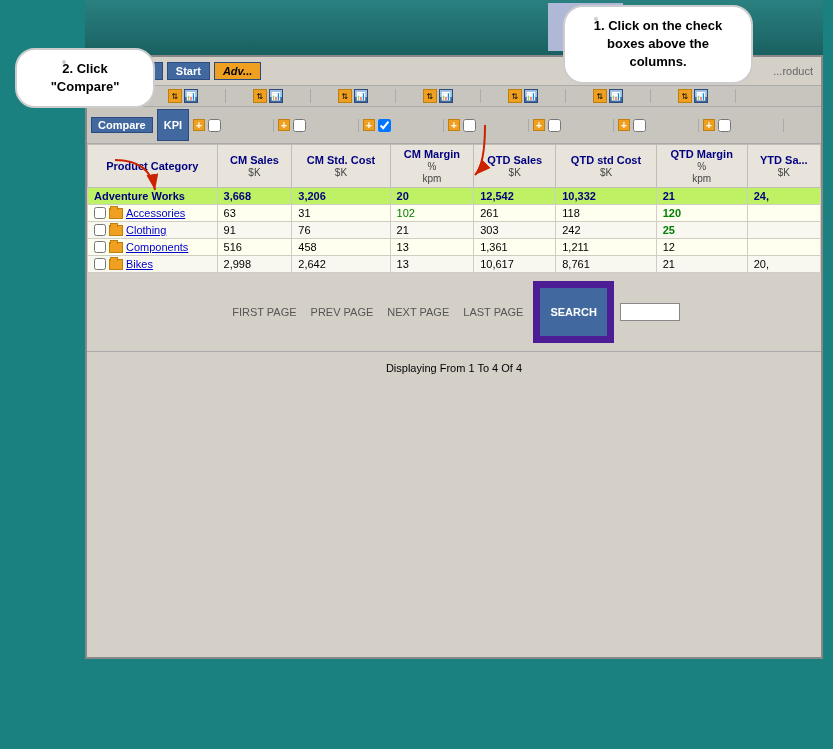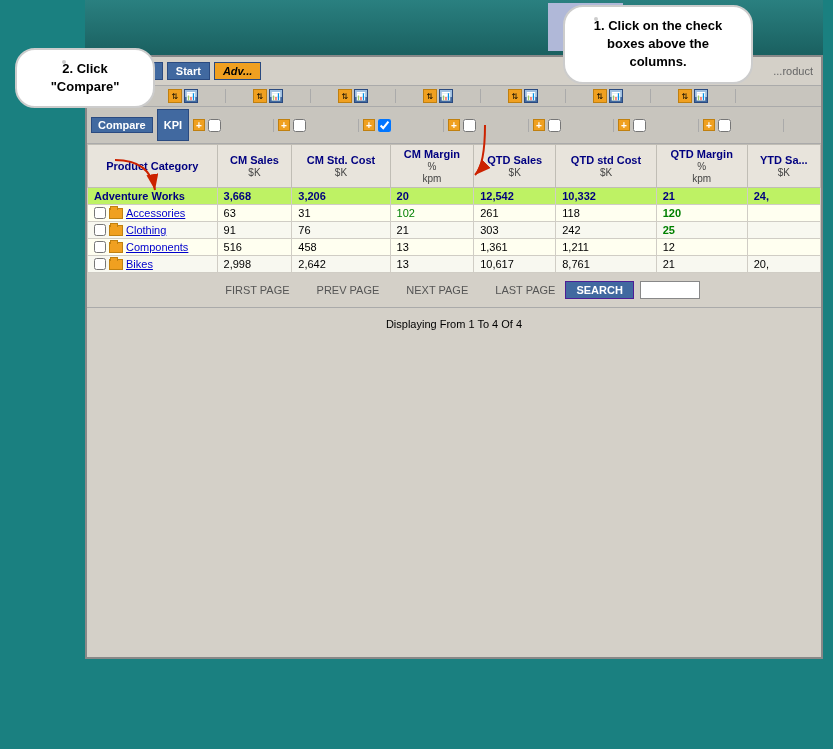--- a/index.html
+++ b/index.html
@@ -250,28 +250,27 @@
       background-color: #d4d0c8;
     }
 
     .page-btn {
       background: none;
       border: none;
       color: #555;
       font-size: 11px;
       cursor: pointer;
       padding: 2px 4px;
-      margin-left: 13px;
     }
 
     .search-btn {
       background-color: #4169a0;
       color: white;
-      border: 1px solid #4c1d95;
-      padding: 2px 10px;
+      border: 7px solid #4c1d95;
+      padding: 18px 10px;
       font-size: 11px;
       cursor: pointer;
       font-weight: bold;
     }
 
     .search-input {
       border: 1px solid #888;
       padding: 2px 4px;
       font-size: 11px;
       width: 60px;

